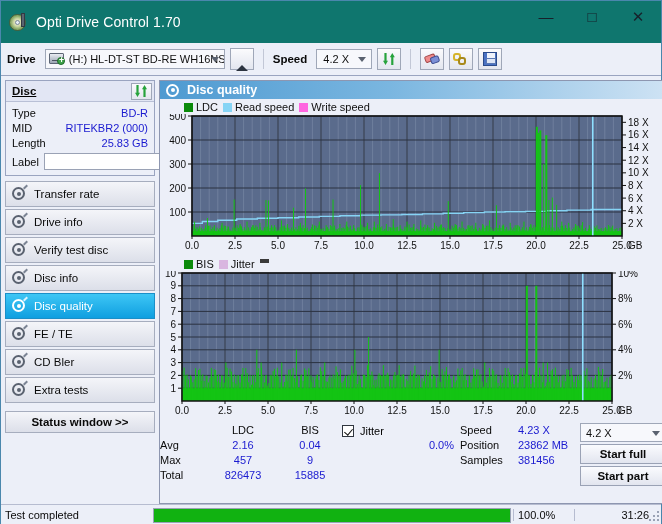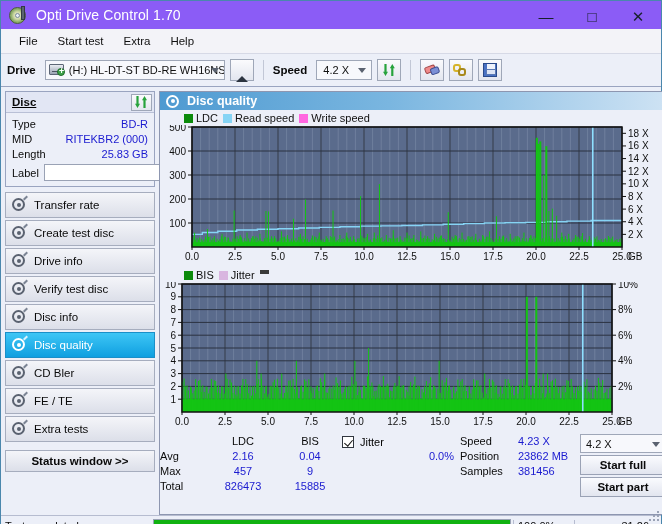--- a/index.html
+++ b/index.html
@@ -7,21 +7,21 @@
     width:662px;height:524px;overflow:hidden;
     font-family:"Liberation Sans",sans-serif;
     font-size:11px;
     background:#eceff8;
     -webkit-font-smoothing:none;
   }
   .app{position:relative;width:662px;height:524px;box-sizing:border-box;
        border:1px solid #4a87ad;background:#eceff8;}
 
   
-  .titlebar{height:28px;background:#8b5cf6;display:flex;align-items:center;
+  .titlebar{height:42px;background:#0f766e;display:flex;align-items:center;
             position:relative;}
   .tb-icon{width:20px;height:20px;margin-left:8px;margin-right:7px;position:relative;flex:none;}
   .tb-icon .disc{position:absolute;left:0;top:2px;width:17px;height:17px;border-radius:50%;
       background:radial-gradient(circle at 50% 50%, #f2f2e0 0%, #cfd8a8 35%, #8fae6a 60%, #5f7f4a 100%);
       border:1px solid #4a5f3a;box-sizing:border-box;}
   .tb-icon .hole{position:absolute;left:6px;top:8px;width:5px;height:5px;border-radius:50%;
       background:#e8eef5;border:1px solid #7a8a99;box-sizing:border-box;}
   .tb-icon .arm{position:absolute;left:12px;top:1px;width:4px;height:14px;background:#5a6470;
       border:1px solid #333a42;box-sizing:border-box;}
   .tb-title{color:#ffffff;font-size:14px;font-weight:normal;letter-spacing:.1px;}
@@ -187,26 +187,20 @@
         <div class="arm"></div>
     </div>
     <div class="tb-title">Opti Drive Control 1.70</div>
     <div class="tb-btns">
       <div class="tb-btn">—</div>
       <div class="tb-btn">□</div>
       <div class="tb-btn close">✕</div>
     </div>
   </div>
 
-  <div class="menubar">
-    <div class="menu-item">File</div>
-    <div class="menu-item">Start test</div>
-    <div class="menu-item">Extra</div>
-    <div class="menu-item">Help</div>
-  </div>
 
   <div class="toolbar">
     <div class="tb-label">Drive</div>
     <div class="combo combo-drive">
       <span class="cicon">
           <i class="drv"></i>
           <i class="drvg"></i>
         </span>
       <span class="ctext">(H:)  HL-DT-ST BD-RE  WH16NS48 1.D3</span>
       <span class="carrow"></span>
@@ -289,28 +283,20 @@
               <i class="tick"></i>
             </span>
           <span>Transfer rate</span>
         </div>
         <div class="navbtn">
           <span class="ni">
               <i class="ring"></i>
               <i class="dot"></i>
               <i class="tick"></i>
             </span>
-          <span>Create test disc</span>
-        </div>
-        <div class="navbtn">
-          <span class="ni">
-              <i class="ring"></i>
-              <i class="dot"></i>
-              <i class="tick"></i>
-            </span>
           <span>Drive info</span>
         </div>
         <div class="navbtn">
           <span class="ni">
               <i class="ring"></i>
               <i class="dot"></i>
               <i class="tick"></i>
             </span>
           <span>Verify test disc</span>
         </div>
@@ -329,29 +315,29 @@
               <i class="tick"></i>
             </span>
           <span>Disc quality</span>
         </div>
         <div class="navbtn">
           <span class="ni">
               <i class="ring"></i>
               <i class="dot"></i>
               <i class="tick"></i>
             </span>
-          <span>CD Bler</span>
+          <span>FE / TE</span>
         </div>
         <div class="navbtn">
           <span class="ni">
               <i class="ring"></i>
               <i class="dot"></i>
               <i class="tick"></i>
             </span>
-          <span>FE / TE</span>
+          <span>CD Bler</span>
         </div>
         <div class="navbtn">
           <span class="ni">
               <i class="ring"></i>
               <i class="dot"></i>
               <i class="tick"></i>
             </span>
           <span>Extra tests</span>
         </div>
       </div>

